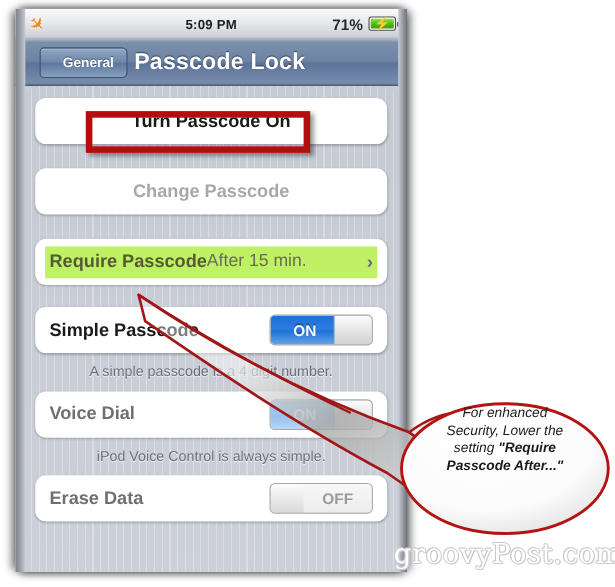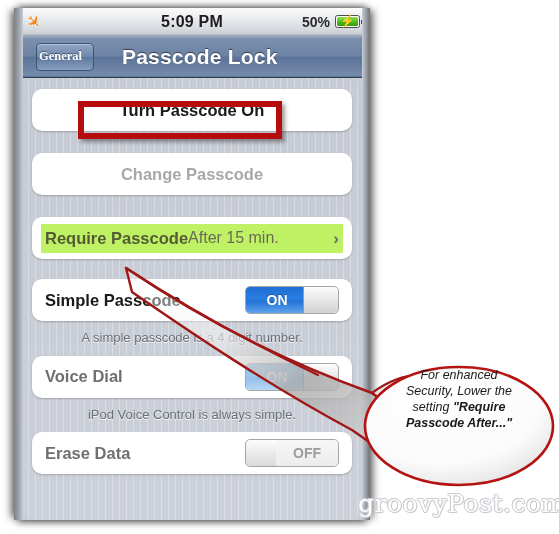--- a/index.html
+++ b/index.html
@@ -53,21 +53,21 @@
     font-size: 17px;
     line-height: 1;
     display: inline-block;
     transform: rotate(45deg) translateY(1px);
     text-shadow: 0 1px 0 rgba(255,255,255,0.7);
   }
   .status-time {
     position: absolute;
     left: 0; right: 0;
     text-align: center;
-    font-size: 16px; font-weight: bold;
+    font-size: 12px; font-weight: bold;
     color: #1c1c1c;
     letter-spacing: 0.2px;
   }
   .status-right {
     position: absolute; right: 10px;
     display: flex; align-items: center; gap: 5px;
   }
   .battery-pct {
     font-size: 14px; font-weight: bold; color: #2a2a2a;
   }
@@ -103,30 +103,29 @@
     background: linear-gradient(to bottom, #9fafc6 0%, #7b90ae 6%, #6d83a4 48%, #5c739a 52%, #768cac 96%, #5a6f93 100%);
     border-bottom: 1px solid #2e3d57;
     display: flex; align-items: center;
     position: relative;
     padding-left: 12px;
   }
   .back-button {
     position: relative;
     height: 26px;
     display: flex; align-items: center;
-    padding: 0 11px 0 2px;
+    padding: 0 11px 0 20px;
     margin-left: 10px;
     background: linear-gradient(to bottom, #93a7c4 0%, #6f88ab 48%, #5d789f 52%, #89a0bd 100%);
     border: 1px solid #3e5274;
     border-radius: 4px 5px 5px 4px;
     color: #ffffff;
     font-size: 12.5px; font-weight: bold;
     text-shadow: 0 -1px 0 rgba(0,0,0,0.45);
     box-shadow: inset 0 1px 0 rgba(255,255,255,0.33);
-    font-family: Liberation Serif, serif;
   }
   .back-button::before {
     content: "";
     position: absolute; left: -10px; top: 50%;
     transform: translateY(-50%) rotate(45deg);
     width: 17px; height: 17px;
     background: linear-gradient(135deg, #8ba1c0 0%, #6b84a8 50%, #5d789f 70%, #7c93b4 100%);
     border-left: 1px solid #3e5274;
     border-bottom: 1px solid #3e5274;
     border-radius: 0 0 0 4px;
@@ -307,21 +306,21 @@
 </style>
 </head>
 <body>
 
 <div id="phone-shot">
 
   <div class="status-bar">
     <span class="airplane-icon">✈</span>
     <span class="status-time">5:09 PM</span>
     <span class="status-right">
-      <span class="battery-pct">50%</span>
+      <span class="battery-pct">71%</span>
       <span class="battery">
         <span class="battery-fill"></span>
         <span class="bolt">⚡</span>
       </span>
     </span>
   </div>
 
   <div class="nav-bar">
     <div class="back-button">
       <span>General</span>

